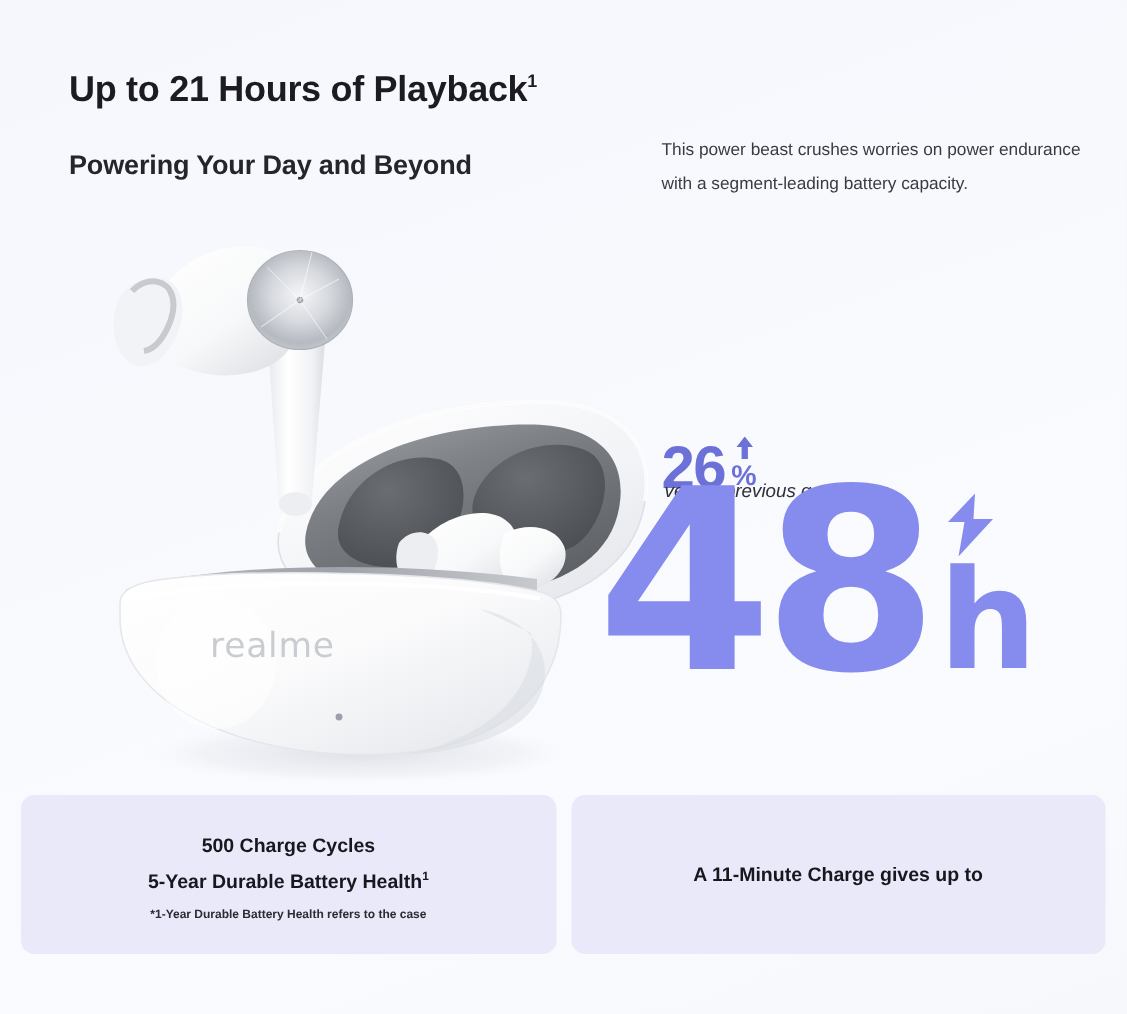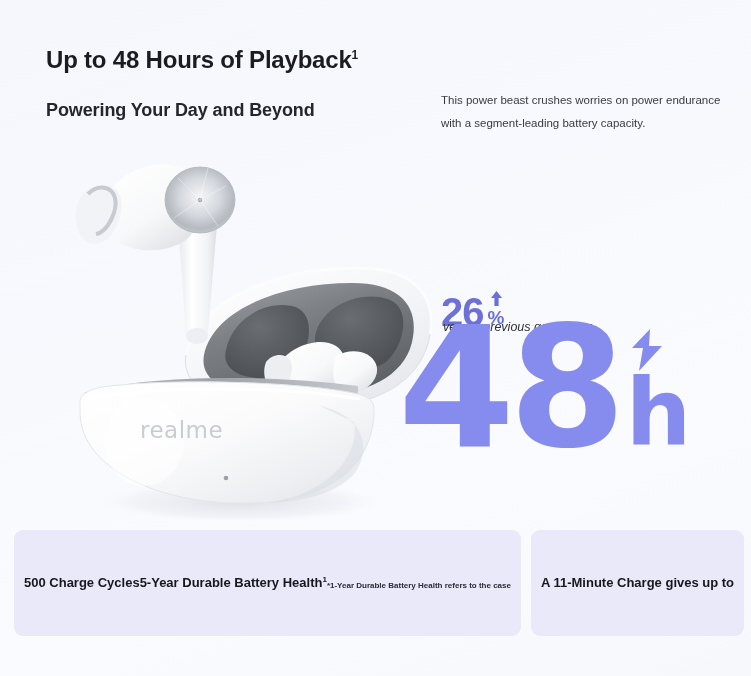--- a/index.html
+++ b/index.html
@@ -161,21 +161,21 @@
     width: 723px;
     height: 106px;
     display: flex;
     gap: 10px;
   }
   .card {
     background: #e9e9f9;
     border-radius: 9px;
     flex: 1 1 0;
     display: flex;
-    flex-direction: row;
+    flex-direction: column;
     align-items: center;
     justify-content: center;
     padding: 6px 10px;
     box-sizing: border-box;
   }
   .card .line {
     font-size: 13px;
     font-weight: 700;
     color: #17171d;
     text-align: center;
@@ -196,21 +196,21 @@
     white-space: nowrap;
   }
   .card.wide .line { font-size: 13px; }
 </style>
 </head>
 <body>
 
 <div id="page">
 
   <div class="headline">
-    <span>Up to 48 Hours of Playback</span><sup>1</sup>
+    <span>Up to 21 Hours of Playback</span><sup>1</sup>
   </div>
 
   <div class="subhead">Powering Your Day and Beyond</div>
 
   <div class="blurb">This power beast crushes worries on power endurance with a segment-leading battery capacity.</div>
 
   <div id="product">
     <svg viewBox="0 0 400 370" xmlns="http://www.w3.org/2000/svg" aria-hidden="true">
       <defs>
         <linearGradient id="caseBody" x1="0" y1="0" x2="1" y2="1">

